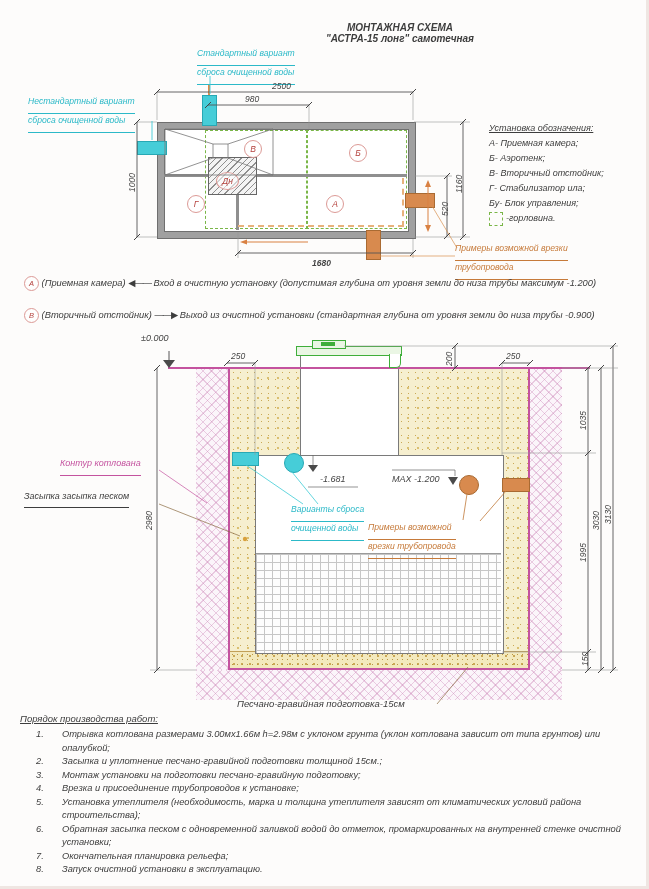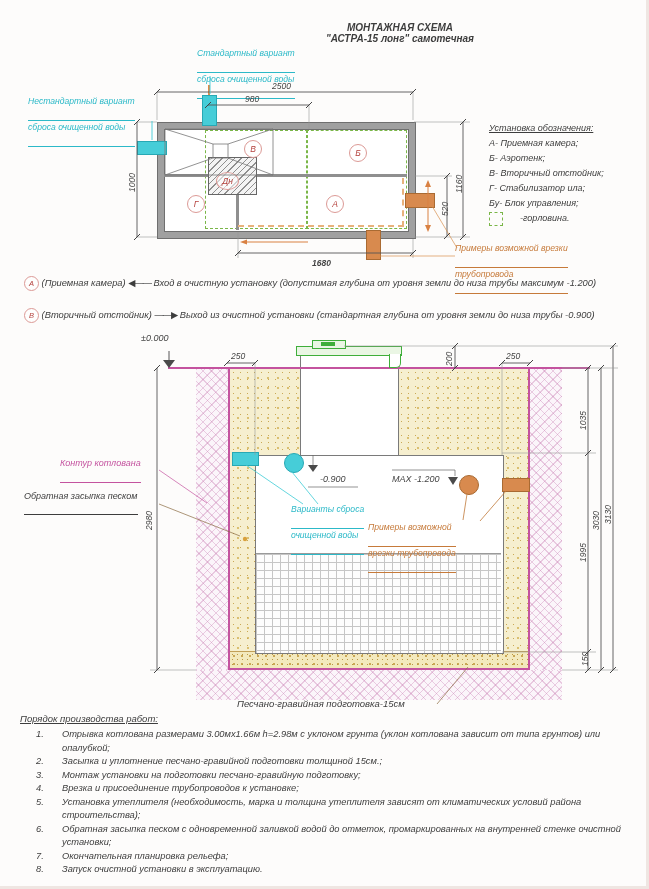--- a/index.html
+++ b/index.html
@@ -6,21 +6,21 @@
   #page{position:relative;width:649px;height:889px;background:#fdfcfb;overflow:hidden;
         font-family:"Liberation Sans",sans-serif;font-style:italic;color:#3d3d3d;
         box-shadow:inset -3px -3px 0 #efe6e2;}
   .abs{position:absolute;}
   .t{position:absolute;white-space:nowrap;}
   .dim{font-size:8.5px;color:#444;}
   .vt{transform:rotate(-90deg);transform-origin:0 0;}
   .cyan{color:#2cb9c8;}
   .oran{color:#c67a3a;}
   .mag{color:#c4539f;}
-  .ul{border-bottom:1px solid currentColor;padding-bottom:13px;}
+  .ul{border-bottom:1px solid currentColor;padding-bottom:6px;}
   .callout{font-size:8.6px;line-height:12px;}
   .circle-lbl{position:absolute;width:16px;height:16px;border:1px solid #dc9a96;border-radius:50%;
       color:#b4403c;font-size:8.5px;line-height:16px;text-align:center;background:rgba(255,255,255,.6);}
   .sand{background-color:#f6efcf;
       background-image:radial-gradient(#c9a855 0.8px,transparent 0.9px),radial-gradient(#d9bc6a 0.7px,transparent 0.8px);
       background-size:7px 7px,10px 10px;background-position:0 0,3px 4px;}
   .sand2{background-color:#f3e9bd;
       background-image:radial-gradient(#b99544 0.9px,transparent 1px),radial-gradient(#caa855 0.8px,transparent 0.9px);
       background-size:5px 5px,8px 8px;}
   .hatch{background-color:#fbf5fa;
@@ -95,21 +95,21 @@
     <div class="ul">трубопровода</div>
   </div>
 
   <div class="t legend" style="left:489px;top:121px;">
     <div style="text-decoration:underline;">Установка обозначения:</div>
     <div>А- Приемная камера;</div>
     <div>Б- Аэротенк;</div>
     <div>В- Вторичный отстойник;</div>
     <div>Г- Стабилизатор ила;</div>
     <div>Бу- Блок управления;</div>
-    <div style="display:flex;align-items:center;gap:17px;">
+    <div style="display:flex;align-items:center;gap:3px;">
       <span style="display:inline-block;width:12px;height:12px;border:1.5px dashed #7ab648;"></span>
       <span>-горловина.</span>
     </div>
   </div>
 
   <p class="note-p" style="left:24px;top:276px;width:612px;margin:0;">
     <span class="circle-lbl" style="position:static;display:inline-block;width:13px;height:13px;line-height:13px;font-size:7.5px;">А</span>
     <span>(Приемная камера)</span>
     <span style="font-style:normal;letter-spacing:-1px;">◀——</span>
     <span>Вход в очистную установку (допустимая глубина от уровня земли до низа трубы максимум -1.200)</span>
@@ -151,24 +151,24 @@
   <div class="t dim" style="left:141px;top:333px;font-size:9px;">±0.000</div>
   <div class="t dim" style="left:231px;top:351px;">250</div>
   <div class="t dim" style="left:506px;top:351px;">250</div>
   <div class="t dim vt" style="left:444px;top:366px;">200</div>
   <div class="t dim vt" style="left:578px;top:430px;">1035</div>
   <div class="t dim vt" style="left:578px;top:562px;">1995</div>
   <div class="t dim vt" style="left:580px;top:666px;">150</div>
   <div class="t dim vt" style="left:591px;top:530px;">3030</div>
   <div class="t dim vt" style="left:603px;top:524px;">3130</div>
   <div class="t dim vt" style="left:144px;top:530px;">2980</div>
-  <div class="t dim" style="left:320px;top:474px;font-size:9px;">-0.900</div>
+  <div class="t dim" style="left:320px;top:474px;font-size:9px;">-1.681</div>
   <div class="t dim" style="left:392px;top:474px;font-size:9px;">MAX -1.200</div>
   <div class="t callout mag ul" style="left:60px;top:457px;font-size:9px;">Контур котлована</div>
-  <div class="t ul" style="left:24px;top:491px;font-size:9px;">Обратная засыпка песком</div>
+  <div class="t ul" style="left:24px;top:491px;font-size:9px;">Засыпка засыпка песком</div>
   <div class="t callout cyan" style="left:291px;top:503px;">
     <div class="ul">Варианты сброса</div>
     <div class="ul">очищенной воды</div>
   </div>
   <div class="t callout oran" style="left:368px;top:521px;">
     <div class="ul">Примеры возможной</div>
     <div class="ul">врезки трубопровода</div>
   </div>
   <div class="t" style="left:237px;top:698px;font-size:9.5px;">Песчано-гравийная подготовка-15см</div>
 

